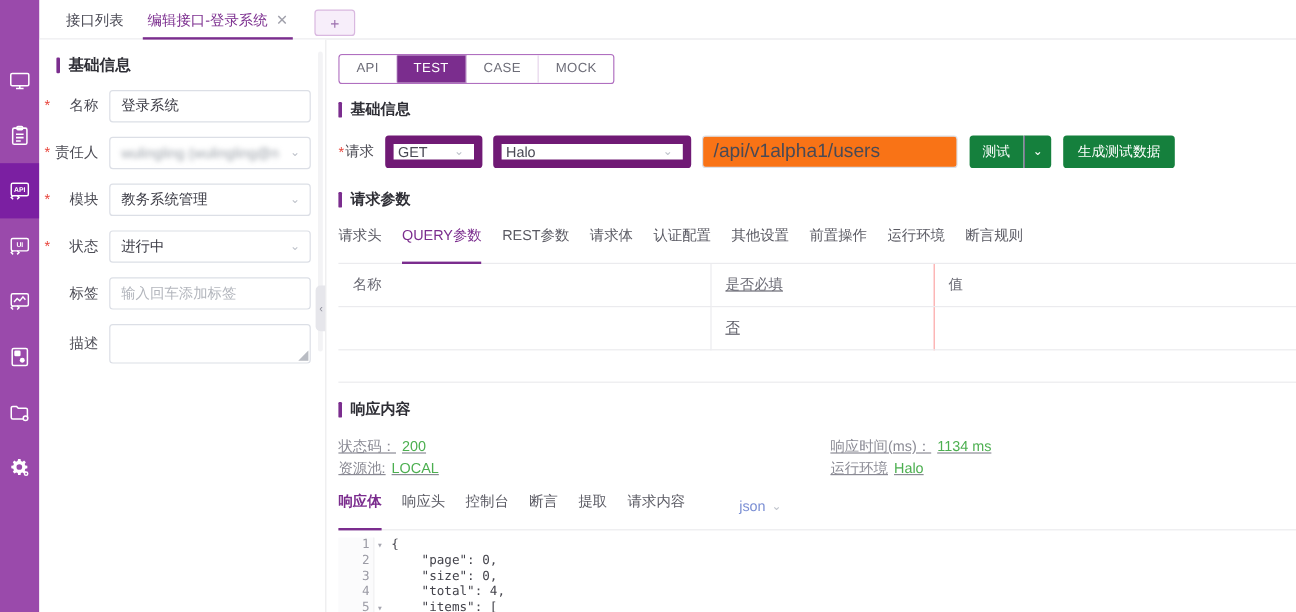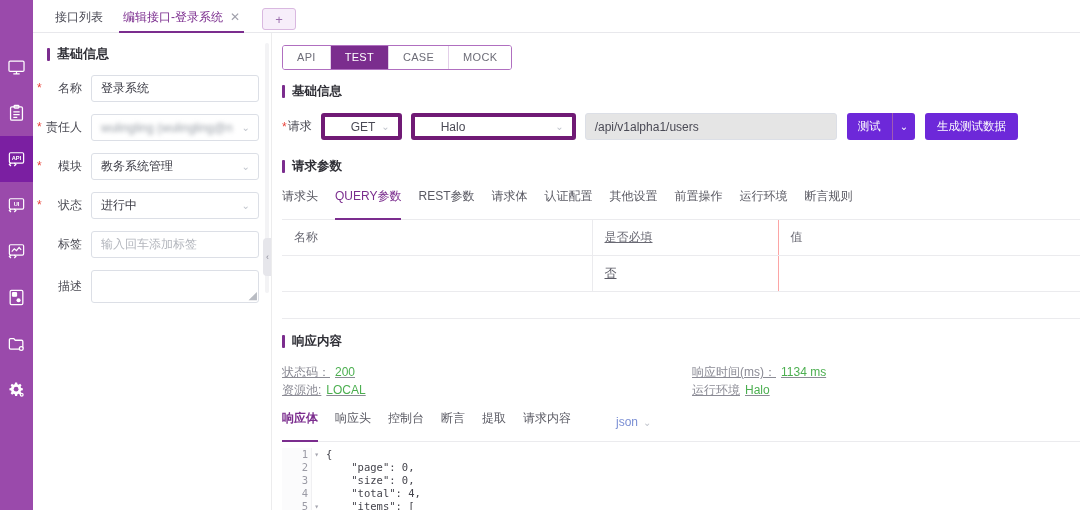--- a/index.html
+++ b/index.html
@@ -145,34 +145,34 @@
   .block-title::before {
     content: ""; width: 3px; height: 13px; background: #7b2d8e;
     margin-right: 7px; border-radius: 1px;
   }
 
   
   .reqrow { display: flex; align-items: center; gap: 0; margin-bottom: 18px; }
   .reqstar { color: #e8453c; font-size: 12px; margin-right: 1px; }
   .reqlabel { font-size: 12px; color: #4c4c55; margin-right: 9px; }
   .sel {
-    height: 27px; border: 4px solid #701a75; border-radius: 3px;
-    display: flex; align-items: center; padding: 0 26px;
+    height: 27px; border: 7px solid #701a75; border-radius: 3px;
+    display: flex; align-items: center; padding: 0 4px;
     font-size: 12px; color: #4a4a55; position: relative; background: #fff;
   }
   .sel .caret { position: absolute; right: 8px; color: #c0c4cc; font-size: 10px; }
   .sel-method { width: 81px; margin-right: 9px; }
   .sel-env { width: 165px; margin-right: 9px; }
   .urlbox {
-    width: 252px; height: 27px; border: 1px solid #dcdfe6; border-radius: 3px;
+    width: 213px; height: 27px; border: 1px solid #dcdfe6; border-radius: 3px;
     display: flex; align-items: center; padding: 0 9px;
-    font-size: 12px; color: #4a4a55; background: #e5e5e5; margin-right: 10px;
+    font-size: 16px; color: #4a4a55; background: #f97316; margin-right: 10px;
   }
   .btn-primary {
-    height: 27px; background: #6d28d9; color: #fff;
+    height: 27px; background: #15803d; color: #fff;
     display: flex; align-items: center; padding: 0 12px;
     font-size: 11.5px; border-radius: 3px;
   }
   .btn-split { display: flex; margin-right: 10px; }
   .btn-split .lhs { border-radius: 3px 0 0 3px; padding: 0 11px; }
   .btn-split .rhs {
     border-radius: 0 3px 3px 0; padding: 0 7px;
     border-left: 1px solid #a05cb2; font-size: 10px;
   }
   .btn-gen { border-radius: 3px; }

